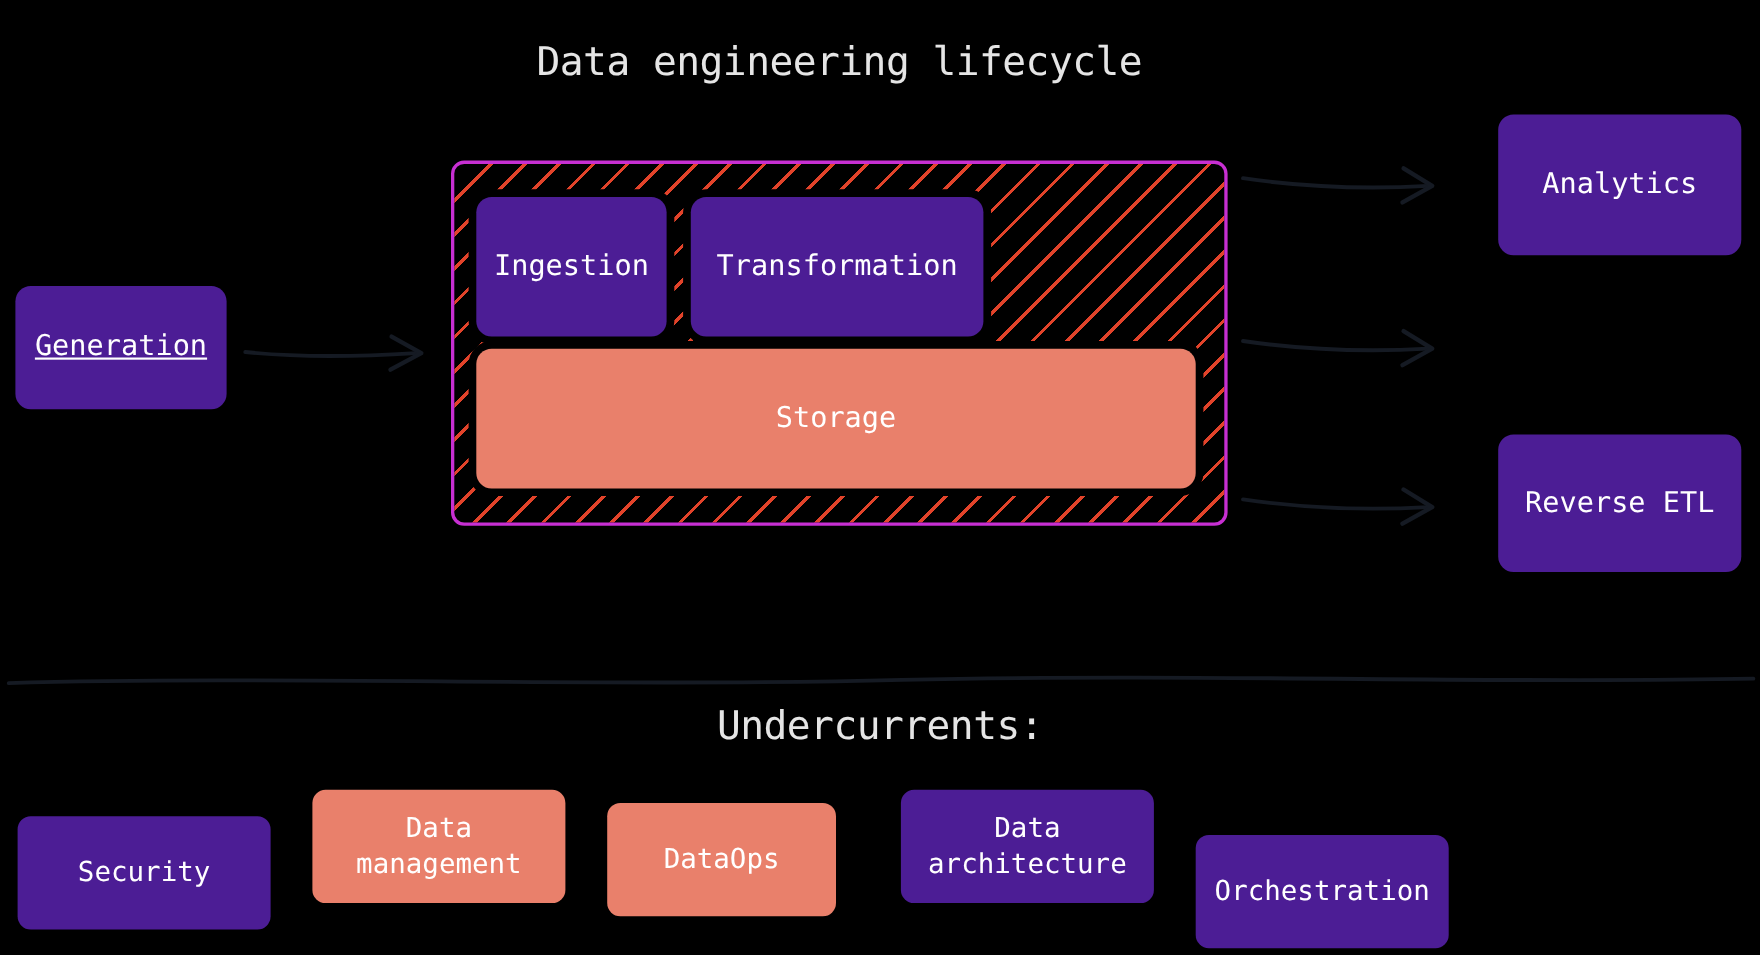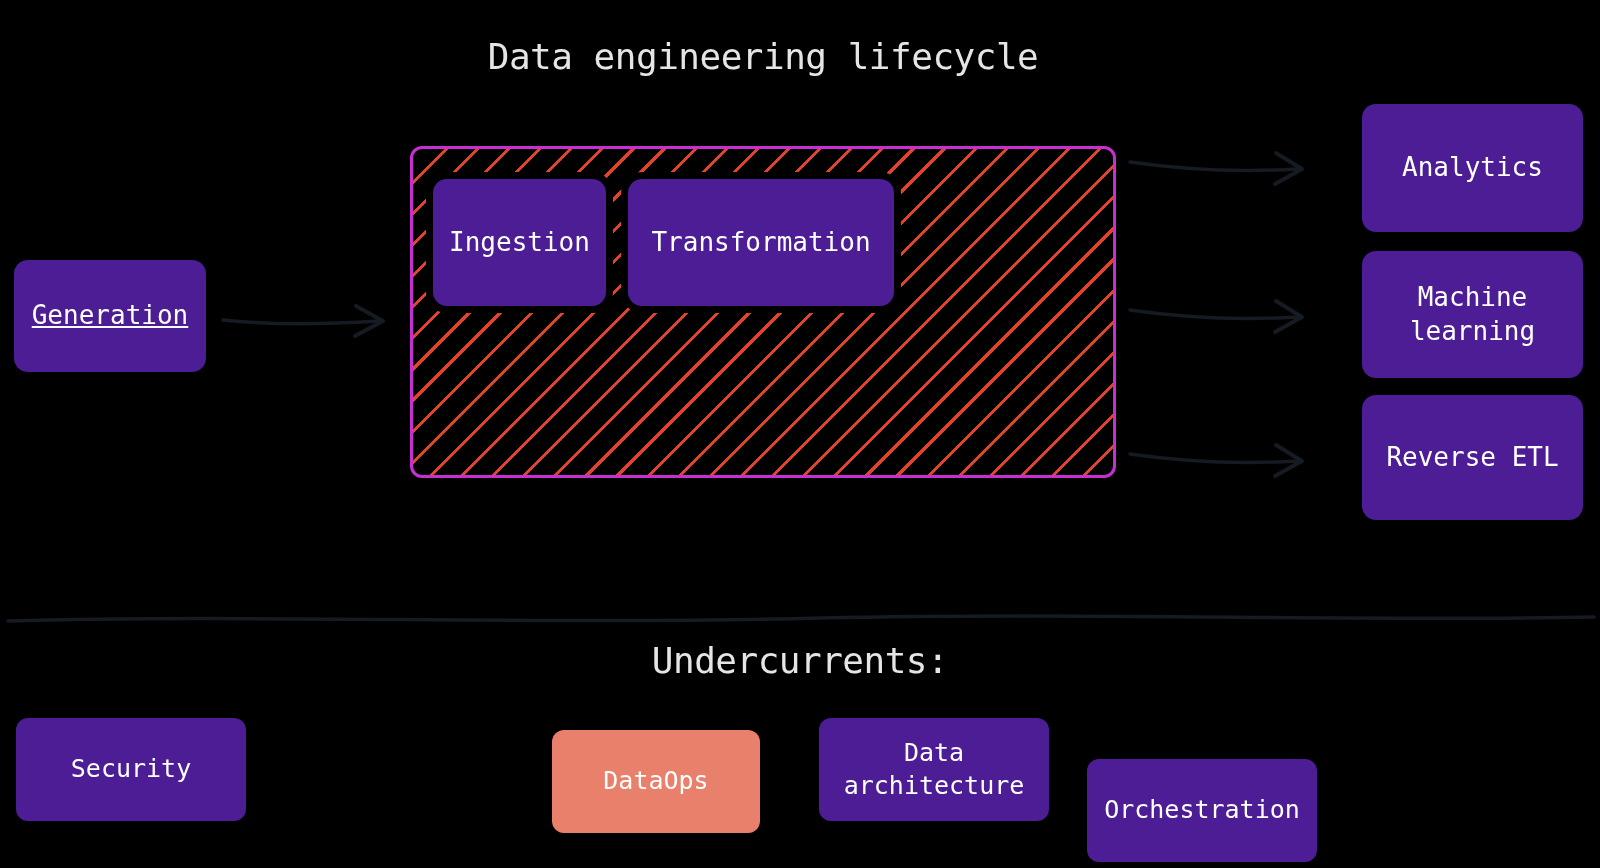--- a/index.html
+++ b/index.html
@@ -73,21 +73,21 @@
       #e2432a 0px, #e2432a 3px,
       transparent 3px, transparent 22px
     );
   }
   .undercurrent {
     height: 103px;
     top: 718px;
     border-radius: 12px;
     font-size: 25px;
   }
-  .uc-0 { left: 16px;   width: 230px; }
+  .uc-0 { left: 16px;   width: 230px; margin-top: 24px; }
   .uc-1 { left: 284px;  width: 230px; }
   .uc-2 { left: 552px;  width: 208px; margin-top: 12px; }
   .uc-3 { left: 819px;  width: 230px; }
   .uc-4 { left: 1087px; width: 230px; margin-top: 41px; }
   .uc-5 { left: 1355px; width: 230px; }
 
   .overlay {
     position: absolute;
     left: 0; top: 0;
     width: 1600px;
@@ -133,35 +133,38 @@
   <div class="box tone-dark gen">
     <span>Generation</span>
   </div>
 
   <div class="box tone-dark ingestion">
     <span>Ingestion</span>
   </div>
   <div class="box tone-dark transform">
     <span>Transformation</span>
   </div>
+  <div class="box tone-light storage">
+    <span>Storage</span>
+  </div>
 
   <div class="box tone-dark analytics">
     <span>Analytics</span>
-  </div>
-  <div class="box tone-dark ml">
-    <span>Machine learning</span>
   </div>
   <div class="box tone-dark retl">
     <span>Reverse ETL</span>
   </div>
 
   <div class="heading title-under">Undercurrents:</div>
 
   <div class="box undercurrent uc-0 tone-dark">
     <span>Security</span>
+  </div>
+  <div class="box undercurrent uc-1 tone-light">
+    <span>Data management</span>
   </div>
   <div class="box undercurrent uc-2 tone-light">
     <span>DataOps</span>
   </div>
   <div class="box undercurrent uc-3 tone-dark">
     <span>Data architecture</span>
   </div>
   <div class="box undercurrent uc-4 tone-dark">
     <span>Orchestration</span>
   </div>

